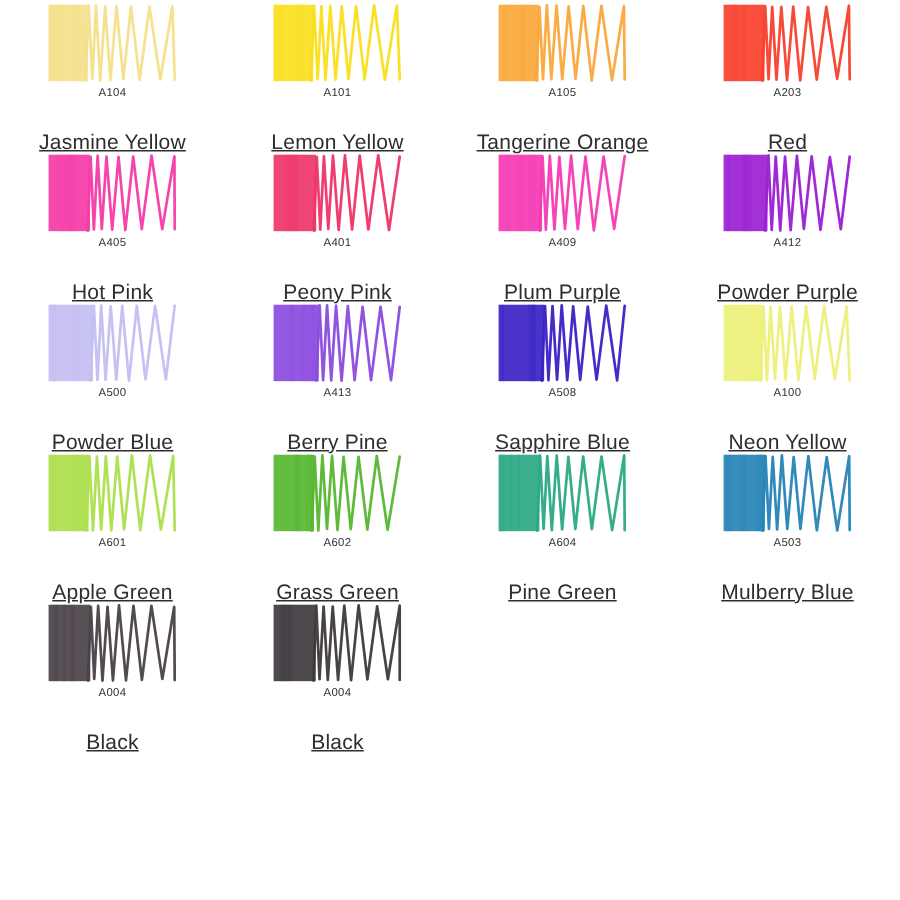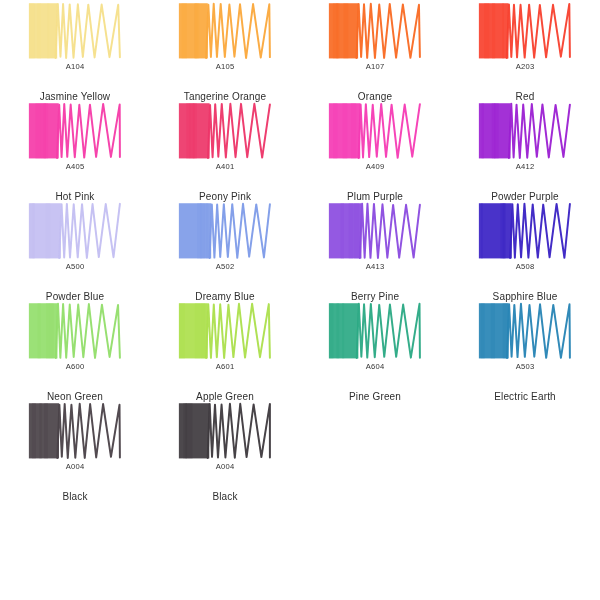--- a/index.html
+++ b/index.html
@@ -30,70 +30,71 @@
   }
   .code{
     font-size:7.6px;
     color:#333333;
     letter-spacing:.25px;
     margin-top:3px;
     line-height:1.1;
     white-space:nowrap;
   }
   .cname{
-    font-size:10px;
+    font-size:14px;
     color:#2e2e2e;
     letter-spacing:.15px;
     margin-top:20px;
     line-height:1.1;
     white-space:nowrap;
+    text-decoration:underline;
   }
 </style>
 </head>
 <body>
 
 <div id="sheet">
     <div class="cell">
       <svg viewBox="0 0 112 70" width="112" height="70" class="swatch">
         <rect x="0" y="1.5" width="34.372472563174064" height="67" fill="#F5E08A" opacity="0.92"></rect>
         <rect x="10.149842114005104" y="1.5" width="4.307078253763801" height="67" fill="#F5E08A" opacity="0.35"></rect>
         <rect x="0.36448459514364795" y="1.5" width="6.548635766421105" height="67" fill="#F5E08A" opacity="0.35"></rect>
         <rect x="22.25156427095399" y="1.5" width="2.789479064559079" height="67" fill="#F5E08A" opacity="0.35"></rect>
         <polyline points="32.37,68.00 35.13,2.29 38.35,66.50 41.52,2.35 45.22,67.91 49.56,2.89 54.19,67.60 59.47,2.80 65.51,66.78 72.16,3.27 79.76,67.26 88.36,3.13 97.90,66.94 108.47,3.24 110.50,67.04" fill="none" stroke="#F5E08A" stroke-width="2.4" stroke-linecap="round" stroke-linejoin="round" opacity="0.93"></polyline>
         <polyline points="32.37,68.00 35.13,2.29 38.35,66.50 41.52,2.35 45.22,67.91 49.56,2.89 54.19,67.60 59.47,2.80 65.51,66.78 72.16,3.27 79.76,67.26 88.36,3.13 97.90,66.94 108.47,3.24 110.50,67.04" fill="none" stroke="#F5E08A" stroke-width="1.1" stroke-linecap="round" stroke-linejoin="round" opacity="0.45"></polyline>
       </svg>
       <div class="code">A104</div>
       <div class="cname">Jasmine Yellow</div>
     </div>
     <div class="cell">
       <svg viewBox="0 0 112 70" width="112" height="70" class="swatch">
+        <rect x="0" y="1.5" width="34.74433467233957" height="67" fill="#FADF1E" opacity="0.92"></rect>
+        <rect x="0.15751483968396604" y="1.5" width="2.4998105652628566" height="67" fill="#FADF1E" opacity="0.35"></rect>
+        <rect x="1.8178238653991232" y="1.5" width="6.467401101223566" height="67" fill="#FADF1E" opacity="0.35"></rect>
+        <rect x="20.75520576430535" y="1.5" width="5.521058078409227" height="67" fill="#FADF1E" opacity="0.35"></rect>
+        <polyline points="32.74,68.00 35.47,2.84 38.62,66.57 41.90,3.01 45.50,67.33 49.70,2.62 54.32,67.17 59.74,2.91 65.59,66.61 72.29,2.95 79.78,66.82 88.10,2.01 97.52,67.21 108.02,2.23 110.50,66.99" fill="none" stroke="#FADF1E" stroke-width="2.4" stroke-linecap="round" stroke-linejoin="round" opacity="0.93"></polyline>
+        <polyline points="32.74,68.00 35.47,2.84 38.62,66.57 41.90,3.01 45.50,67.33 49.70,2.62 54.32,67.17 59.74,2.91 65.59,66.61 72.29,2.95 79.78,66.82 88.10,2.01 97.52,67.21 108.02,2.23 110.50,66.99" fill="none" stroke="#FADF1E" stroke-width="1.1" stroke-linecap="round" stroke-linejoin="round" opacity="0.45"></polyline>
+      </svg>
+      <div class="code">A101</div>
+      <div class="cname">Lemon Yellow</div>
+    </div>
+    <div class="cell">
+      <svg viewBox="0 0 112 70" width="112" height="70" class="swatch">
         <rect x="0" y="1.5" width="35.11619678150508" height="67" fill="#FBA83C" opacity="0.92"></rect>
         <rect x="19.019403269433177" y="1.5" width="5.692542879090219" height="67" fill="#FBA83C" opacity="0.35"></rect>
         <rect x="3.308642895872492" y="1.5" width="6.386166436026028" height="67" fill="#FBA83C" opacity="0.35"></rect>
         <rect x="19.21258503212908" y="1.5" width="3.252637089931068" height="67" fill="#FBA83C" opacity="0.35"></rect>
         <polyline points="33.12,68.00 35.81,3.40 38.88,66.65 42.28,2.07 46.23,66.75 50.75,2.35 55.79,66.74 61.36,3.03 67.46,66.44 74.22,2.62 81.59,67.99 90.09,2.49 99.39,67.48 109.81,2.81 110.50,66.93" fill="none" stroke="#FBA83C" stroke-width="2.4" stroke-linecap="round" stroke-linejoin="round" opacity="0.93"></polyline>
         <polyline points="33.12,68.00 35.81,3.40 38.88,66.65 42.28,2.07 46.23,66.75 50.75,2.35 55.79,66.74 61.36,3.03 67.46,66.44 74.22,2.62 81.59,67.99 90.09,2.49 99.39,67.48 109.81,2.81 110.50,66.93" fill="none" stroke="#FBA83C" stroke-width="1.1" stroke-linecap="round" stroke-linejoin="round" opacity="0.45"></polyline>
       </svg>
       <div class="code">A105</div>
       <div class="cname">Tangerine Orange</div>
     </div>
     <div class="cell">
       <svg viewBox="0 0 112 70" width="112" height="70" class="swatch">
-        <rect x="0" y="1.5" width="35.488058890670594" height="67" fill="#F96A23" opacity="0.92"></rect>
-        <rect x="8.87497592246468" y="1.5" width="3.8852751905892746" height="67" fill="#F96A23" opacity="0.35"></rect>
-        <rect x="4.836941686563755" y="1.5" width="6.304931770828489" height="67" fill="#F96A23" opacity="0.35"></rect>
-        <rect x="17.62370207442516" y="1.5" width="5.984216103781216" height="67" fill="#F96A23" opacity="0.35"></rect>
-        <polyline points="33.49,68.00 36.15,2.36 39.15,66.72 42.66,2.74 46.51,67.77 50.89,2.08 55.92,67.91 61.18,3.14 67.08,67.87 73.89,2.29 81.61,67.56 89.83,2.97 99.00,67.75 109.36,3.40 110.50,66.88" fill="none" stroke="#F96A23" stroke-width="2.4" stroke-linecap="round" stroke-linejoin="round" opacity="0.93"></polyline>
-        <polyline points="33.49,68.00 36.15,2.36 39.15,66.72 42.66,2.74 46.51,67.77 50.89,2.08 55.92,67.91 61.18,3.14 67.08,67.87 73.89,2.29 81.61,67.56 89.83,2.97 99.00,67.75 109.36,3.40 110.50,66.88" fill="none" stroke="#F96A23" stroke-width="1.1" stroke-linecap="round" stroke-linejoin="round" opacity="0.45"></polyline>
-      </svg>
-      <div class="code">A107</div>
-      <div class="cname">Orange</div>
-    </div>
-    <div class="cell">
-      <svg viewBox="0 0 112 70" width="112" height="70" class="swatch">
         <rect x="0" y="1.5" width="35.859920999836106" height="67" fill="#F8412E" opacity="0.92"></rect>
         <rect x="28.328488498243875" y="1.5" width="2.0780075020883304" height="67" fill="#F8412E" opacity="0.35"></rect>
         <rect x="6.402720237472911" y="1.5" width="6.223697105630951" height="67" fill="#F8412E" opacity="0.35"></rect>
         <rect x="15.9885568911936" y="1.5" width="3.7157951153030573" height="67" fill="#F8412E" opacity="0.35"></rect>
         <polyline points="33.86,68.00 36.49,2.92 39.41,66.80 42.60,3.40 46.34,67.19 50.58,3.42 55.60,67.48 61.01,3.26 67.15,67.70 74.02,3.57 81.62,67.13 90.01,3.44 99.52,66.42 109.81,2.38 110.50,66.83" fill="none" stroke="#F8412E" stroke-width="2.4" stroke-linecap="round" stroke-linejoin="round" opacity="0.93"></polyline>
         <polyline points="33.86,68.00 36.49,2.92 39.41,66.80 42.60,3.40 46.34,67.19 50.58,3.42 55.60,67.48 61.01,3.26 67.15,67.70 74.02,3.57 81.62,67.13 90.01,3.44 99.52,66.42 109.81,2.38 110.50,66.83" fill="none" stroke="#F8412E" stroke-width="1.1" stroke-linecap="round" stroke-linejoin="round" opacity="0.45"></polyline>
       </svg>
       <div class="code">A203</div>
       <div class="cname">Red</div>
     </div>
@@ -152,32 +153,20 @@
         <rect x="20.278220012590317" y="1.5" width="5.57381978405064" height="67" fill="#C3BEF2" opacity="0.35"></rect>
         <rect x="1.2419553063458724" y="1.5" width="5.568427216791014" height="67" fill="#C3BEF2" opacity="0.35"></rect>
         <polyline points="36.83,68.00 39.67,2.57 42.88,67.40 46.10,2.31 49.94,67.34 54.44,2.86 59.31,67.24 64.53,2.57 70.42,67.94 77.30,2.55 84.89,66.87 93.32,2.47 102.75,66.99 110.50,2.26" fill="none" stroke="#C3BEF2" stroke-width="2.4" stroke-linecap="round" stroke-linejoin="round" opacity="0.93"></polyline>
         <polyline points="36.83,68.00 39.67,2.57 42.88,67.40 46.10,2.31 49.94,67.34 54.44,2.86 59.31,67.24 64.53,2.57 70.42,67.94 77.30,2.55 84.89,66.87 93.32,2.47 102.75,66.99 110.50,2.26" fill="none" stroke="#C3BEF2" stroke-width="1.1" stroke-linecap="round" stroke-linejoin="round" opacity="0.45"></polyline>
       </svg>
       <div class="code">A500</div>
       <div class="cname">Powder Blue</div>
     </div>
     <div class="cell">
       <svg viewBox="0 0 112 70" width="112" height="70" class="swatch">
-        <rect x="0" y="1.5" width="39.206679982325696" height="67" fill="#7E9BE8" opacity="0.92"></rect>
-        <rect x="25.84846243931868" y="1.5" width="5.812598314893059" height="67" fill="#7E9BE8" opacity="0.35"></rect>
-        <rect x="22.181316405460517" y="1.5" width="5.4925851188531" height="67" fill="#7E9BE8" opacity="0.35"></rect>
-        <rect x="32.39713009115427" y="1.5" width="3.3000062283128555" height="67" fill="#7E9BE8" opacity="0.35"></rect>
-        <polyline points="37.21,68.00 40.01,3.13 43.15,67.48 46.48,2.97 50.22,66.76 54.58,2.60 59.44,66.81 64.81,2.68 70.94,67.77 77.88,2.22 85.36,66.44 93.96,2.95 103.26,67.26 110.50,2.84" fill="none" stroke="#7E9BE8" stroke-width="2.4" stroke-linecap="round" stroke-linejoin="round" opacity="0.93"></polyline>
-        <polyline points="37.21,68.00 40.01,3.13 43.15,67.48 46.48,2.97 50.22,66.76 54.58,2.60 59.44,66.81 64.81,2.68 70.94,67.77 77.88,2.22 85.36,66.44 93.96,2.95 103.26,67.26 110.50,2.84" fill="none" stroke="#7E9BE8" stroke-width="1.1" stroke-linecap="round" stroke-linejoin="round" opacity="0.45"></polyline>
-      </svg>
-      <div class="code">A502</div>
-      <div class="cname">Dreamy Blue</div>
-    </div>
-    <div class="cell">
-      <svg viewBox="0 0 112 70" width="112" height="70" class="swatch">
         <rect x="0" y="1.5" width="39.57854209149121" height="67" fill="#8B4BE0" opacity="0.92"></rect>
         <rect x="14.309691528781661" y="1.5" width="4.005330626392114" height="67" fill="#8B4BE0" opacity="0.35"></rect>
         <rect x="24.12189255854861" y="1.5" width="5.411350453655562" height="67" fill="#8B4BE0" opacity="0.35"></rect>
         <rect x="30.67122476198493" y="1.5" width="6.031585242163004" height="67" fill="#8B4BE0" opacity="0.35"></rect>
         <polyline points="37.58,68.00 40.35,2.09 43.41,67.55 46.86,2.03 50.50,67.78 54.72,2.33 59.57,67.98 65.08,2.80 71.01,67.60 78.01,3.49 85.38,67.61 93.70,3.43 102.88,67.53 110.50,3.43" fill="none" stroke="#8B4BE0" stroke-width="2.4" stroke-linecap="round" stroke-linejoin="round" opacity="0.93"></polyline>
         <polyline points="37.58,68.00 40.35,2.09 43.41,67.55 46.86,2.03 50.50,67.78 54.72,2.33 59.57,67.98 65.08,2.80 71.01,67.60 78.01,3.49 85.38,67.61 93.70,3.43 102.88,67.53 110.50,3.43" fill="none" stroke="#8B4BE0" stroke-width="1.1" stroke-linecap="round" stroke-linejoin="round" opacity="0.45"></polyline>
       </svg>
       <div class="code">A413</div>
       <div class="cname">Berry Pine</div>
     </div>
@@ -188,65 +177,77 @@
         <rect x="26.099948471854592" y="1.5" width="5.3301157884580235" height="67" fill="#3A22C4" opacity="0.35"></rect>
         <rect x="28.89905720728794" y="1.5" width="3.7631642536848453" height="67" fill="#3A22C4" opacity="0.35"></rect>
         <polyline points="37.95,68.00 40.69,2.64 43.68,67.63 47.24,2.70 51.23,67.20 55.32,2.06 60.14,67.55 65.35,2.91 71.53,67.43 78.13,3.17 85.84,67.18 94.33,2.30 103.84,67.80 110.50,2.41" fill="none" stroke="#3A22C4" stroke-width="2.4" stroke-linecap="round" stroke-linejoin="round" opacity="0.93"></polyline>
         <polyline points="37.95,68.00 40.69,2.64 43.68,67.63 47.24,2.70 51.23,67.20 55.32,2.06 60.14,67.55 65.35,2.91 71.53,67.43 78.13,3.17 85.84,67.18 94.33,2.30 103.84,67.80 110.50,2.41" fill="none" stroke="#3A22C4" stroke-width="1.1" stroke-linecap="round" stroke-linejoin="round" opacity="0.45"></polyline>
       </svg>
       <div class="code">A508</div>
       <div class="cname">Sapphire Blue</div>
     </div>
     <div class="cell">
       <svg viewBox="0 0 112 70" width="112" height="70" class="swatch">
-        <rect x="0" y="1.5" width="34.69412841619377" height="67" fill="#92DE6B" opacity="0.92"></rect>
-        <rect x="10.599288192703819" y="1.5" width="3.5835275632175874" height="67" fill="#92DE6B" opacity="0.35"></rect>
-        <rect x="24.9511614931764" y="1.5" width="5.167646458062945" height="67" fill="#92DE6B" opacity="0.35"></rect>
-        <rect x="20.855093414525932" y="1.5" width="4.226322279056834" height="67" fill="#92DE6B" opacity="0.35"></rect>
-        <polyline points="32.69,68.00 35.37,2.16 38.21,67.78 41.55,2.42 45.34,67.64 49.61,3.12 54.40,66.69 59.90,3.14 66.13,67.10 72.84,2.51 80.32,67.91 88.71,3.26 97.98,66.74 108.26,3.58 110.50,67.76" fill="none" stroke="#92DE6B" stroke-width="2.4" stroke-linecap="round" stroke-linejoin="round" opacity="0.93"></polyline>
-        <polyline points="32.69,68.00 35.37,2.16 38.21,67.78 41.55,2.42 45.34,67.64 49.61,3.12 54.40,66.69 59.90,3.14 66.13,67.10 72.84,2.51 80.32,67.91 88.71,3.26 97.98,66.74 108.26,3.58 110.50,67.76" fill="none" stroke="#92DE6B" stroke-width="1.1" stroke-linecap="round" stroke-linejoin="round" opacity="0.45"></polyline>
-      </svg>
-      <div class="code">A600</div>
-      <div class="cname">Neon Green</div>
+        <rect x="0" y="1.5" width="34.32226630702826" height="67" fill="#EDF07A" opacity="0.92"></rect>
+        <rect x="20.43860609931367" y="1.5" width="5.390795251718531" height="67" fill="#EDF07A" opacity="0.35"></rect>
+        <rect x="23.200514270485662" y="1.5" width="5.248881123260484" height="67" fill="#EDF07A" opacity="0.35"></rect>
+        <rect x="22.34656461281543" y="1.5" width="6.494743267534993" height="67" fill="#EDF07A" opacity="0.35"></rect>
+        <polyline points="32.32,68.00 35.03,3.20 37.94,67.70 41.17,3.36 45.06,66.62 49.46,3.39 54.27,67.12 59.62,3.03 65.61,67.27 72.26,2.84 79.86,66.74 88.07,2.78 97.46,66.47 107.82,2.99 110.50,67.81" fill="none" stroke="#EDF07A" stroke-width="2.4" stroke-linecap="round" stroke-linejoin="round" opacity="0.93"></polyline>
+        <polyline points="32.32,68.00 35.03,3.20 37.94,67.70 41.17,3.36 45.06,66.62 49.46,3.39 54.27,67.12 59.62,3.03 65.61,67.27 72.26,2.84 79.86,66.74 88.07,2.78 97.46,66.47 107.82,2.99 110.50,67.81" fill="none" stroke="#EDF07A" stroke-width="1.1" stroke-linecap="round" stroke-linejoin="round" opacity="0.45"></polyline>
+      </svg>
+      <div class="code">A100</div>
+      <div class="cname">Neon Yellow</div>
     </div>
     <div class="cell">
       <svg viewBox="0 0 112 70" width="112" height="70" class="swatch">
         <rect x="0" y="1.5" width="35.06599052535928" height="67" fill="#ACE04C" opacity="0.92"></rect>
         <rect x="0.4979891951009437" y="1.5" width="6.776259877044949" height="67" fill="#ACE04C" opacity="0.35"></rect>
         <rect x="26.739288476085036" y="1.5" width="5.086411792865407" height="67" fill="#ACE04C" opacity="0.35"></rect>
         <rect x="19.31735999070879" y="1.5" width="6.957901292906982" height="67" fill="#ACE04C" opacity="0.35"></rect>
         <polyline points="33.07,68.00 35.71,2.72 38.92,67.85 42.38,3.09 46.07,67.06 50.20,2.85 54.97,67.86 60.17,3.26 66.20,66.93 72.97,2.19 80.34,67.48 88.90,2.14 98.49,67.01 109.16,2.56 110.50,67.70" fill="none" stroke="#ACE04C" stroke-width="2.4" stroke-linecap="round" stroke-linejoin="round" opacity="0.93"></polyline>
         <polyline points="33.07,68.00 35.71,2.72 38.92,67.85 42.38,3.09 46.07,67.06 50.20,2.85 54.97,67.86 60.17,3.26 66.20,66.93 72.97,2.19 80.34,67.48 88.90,2.14 98.49,67.01 109.16,2.56 110.50,67.70" fill="none" stroke="#ACE04C" stroke-width="1.1" stroke-linecap="round" stroke-linejoin="round" opacity="0.45"></polyline>
       </svg>
       <div class="code">A601</div>
       <div class="cname">Apple Green</div>
     </div>
     <div class="cell">
       <svg viewBox="0 0 112 70" width="112" height="70" class="swatch">
+        <rect x="0" y="1.5" width="35.43785263452479" height="67" fill="#57B730" opacity="0.92"></rect>
+        <rect x="19.572561754737908" y="1.5" width="4.968992188544005" height="67" fill="#57B730" opacity="0.35"></rect>
+        <rect x="28.564895219211554" y="1.5" width="5.005177127667868" height="67" fill="#57B730" opacity="0.35"></rect>
+        <rect x="17.733364341363995" y="1.5" width="4.689480304428823" height="67" fill="#57B730" opacity="0.35"></rect>
+        <polyline points="33.44,68.00 36.05,3.27 39.19,67.93 42.77,2.15 46.81,66.48 51.24,2.58 56.00,67.43 61.34,3.37 67.62,66.76 74.45,3.46 82.15,67.05 90.44,2.62 99.91,67.28 110.50,3.15" fill="none" stroke="#57B730" stroke-width="2.4" stroke-linecap="round" stroke-linejoin="round" opacity="0.93"></polyline>
+        <polyline points="33.44,68.00 36.05,3.27 39.19,67.93 42.77,2.15 46.81,66.48 51.24,2.58 56.00,67.43 61.34,3.37 67.62,66.76 74.45,3.46 82.15,67.05 90.44,2.62 99.91,67.28 110.50,3.15" fill="none" stroke="#57B730" stroke-width="1.1" stroke-linecap="round" stroke-linejoin="round" opacity="0.45"></polyline>
+      </svg>
+      <div class="code">A602</div>
+      <div class="cname">Grass Green</div>
+    </div>
+    <div class="cell">
+      <svg viewBox="0 0 112 70" width="112" height="70" class="swatch">
         <rect x="0" y="1.5" width="35.8097147436903" height="67" fill="#2BA984" opacity="0.92"></rect>
         <rect x="9.31916268448767" y="1.5" width="3.161724500043061" height="67" fill="#2BA984" opacity="0.35"></rect>
         <rect x="0.6182669649844458" y="1.5" width="4.923942462470329" height="67" fill="#2BA984" opacity="0.35"></rect>
         <rect x="16.10310646649156" y="1.5" width="2.421059315950665" height="67" fill="#2BA984" opacity="0.35"></rect>
         <polyline points="33.81,68.00 36.39,2.23 39.45,66.40 42.70,2.81 46.64,67.50 50.94,2.31 55.68,67.00 61.16,3.48 67.24,66.59 74.12,3.13 81.72,66.62 90.18,3.10 99.52,67.56 110.06,2.13 110.50,67.60" fill="none" stroke="#2BA984" stroke-width="2.4" stroke-linecap="round" stroke-linejoin="round" opacity="0.93"></polyline>
         <polyline points="33.81,68.00 36.39,2.23 39.45,66.40 42.70,2.81 46.64,67.50 50.94,2.31 55.68,67.00 61.16,3.48 67.24,66.59 74.12,3.13 81.72,66.62 90.18,3.10 99.52,67.56 110.06,2.13 110.50,67.60" fill="none" stroke="#2BA984" stroke-width="1.1" stroke-linecap="round" stroke-linejoin="round" opacity="0.45"></polyline>
       </svg>
       <div class="code">A604</div>
       <div class="cname">Pine Green</div>
     </div>
     <div class="cell">
       <svg viewBox="0 0 112 70" width="112" height="70" class="swatch">
         <rect x="0" y="1.5" width="36.18157685285581" height="67" fill="#2784B5" opacity="0.92"></rect>
         <rect x="28.985359390154617" y="1.5" width="6.354456813870423" height="67" fill="#2784B5" opacity="0.35"></rect>
         <rect x="2.146971119208086" y="1.5" width="4.84270779727279" height="67" fill="#2784B5" opacity="0.35"></rect>
         <rect x="14.426586366091485" y="1.5" width="5.152638329800812" height="67" fill="#2784B5" opacity="0.35"></rect>
         <polyline points="34.18,68.00 36.73,2.79 39.72,66.48 43.08,3.48 46.92,66.92 51.08,2.05 55.80,66.57 61.44,3.60 67.31,66.42 74.25,2.81 81.73,67.78 90.36,3.57 99.59,67.83 110.05,2.72 110.50,67.55" fill="none" stroke="#2784B5" stroke-width="2.4" stroke-linecap="round" stroke-linejoin="round" opacity="0.93"></polyline>
         <polyline points="34.18,68.00 36.73,2.79 39.72,66.48 43.08,3.48 46.92,66.92 51.08,2.05 55.80,66.57 61.44,3.60 67.31,66.42 74.25,2.81 81.73,67.78 90.36,3.57 99.59,67.83 110.05,2.72 110.50,67.55" fill="none" stroke="#2784B5" stroke-width="1.1" stroke-linecap="round" stroke-linejoin="round" opacity="0.45"></polyline>
       </svg>
       <div class="code">A503</div>
-      <div class="cname">Electric Earth</div>
+      <div class="cname">Mulberry Blue</div>
     </div>
     <div class="cell">
       <svg viewBox="0 0 112 70" width="112" height="70" class="swatch">
         <rect x="0" y="1.5" width="36.55343896202132" height="67" fill="#4A4248" opacity="0.92"></rect>
         <rect x="18.57986024725701" y="1.5" width="4.547189125369479" height="67" fill="#4A4248" opacity="0.35"></rect>
         <rect x="3.7131550336496195" y="1.5" width="4.761473132075251" height="67" fill="#4A4248" opacity="0.35"></rect>
         <rect x="12.703804040163758" y="1.5" width="2.884217341322654" height="67" fill="#4A4248" opacity="0.35"></rect>
         <polyline points="34.55,68.00 37.07,3.34 39.98,66.55 43.46,2.54 47.20,67.94 51.67,3.38 56.38,67.74 61.71,2.11 67.83,67.85 74.38,2.48 81.75,67.35 90.10,2.45 99.66,66.50 110.05,3.30 110.50,67.50" fill="none" stroke="#4A4248" stroke-width="2.4" stroke-linecap="round" stroke-linejoin="round" opacity="0.93"></polyline>
         <polyline points="34.55,68.00 37.07,3.34 39.98,66.55 43.46,2.54 47.20,67.94 51.67,3.38 56.38,67.74 61.71,2.11 67.83,67.85 74.38,2.48 81.75,67.35 90.10,2.45 99.66,66.50 110.05,3.30 110.50,67.50" fill="none" stroke="#4A4248" stroke-width="1.1" stroke-linecap="round" stroke-linejoin="round" opacity="0.45"></polyline>
       </svg>

